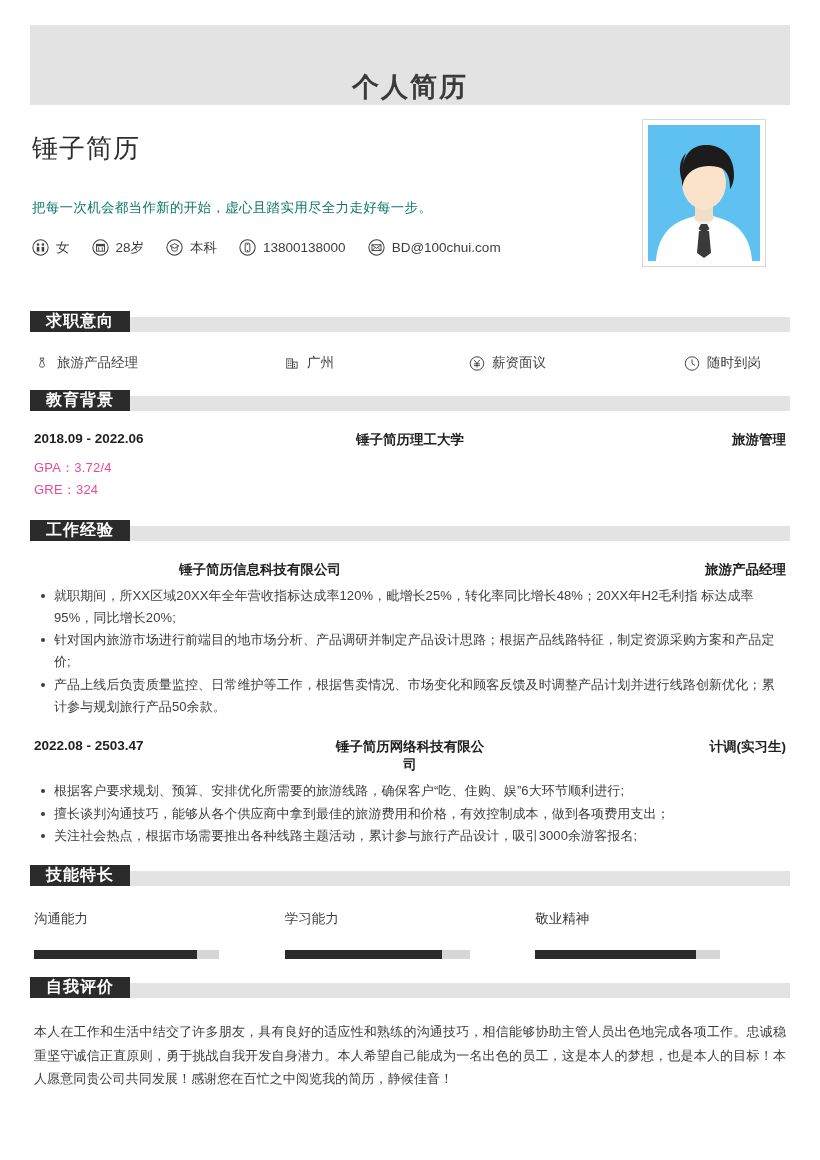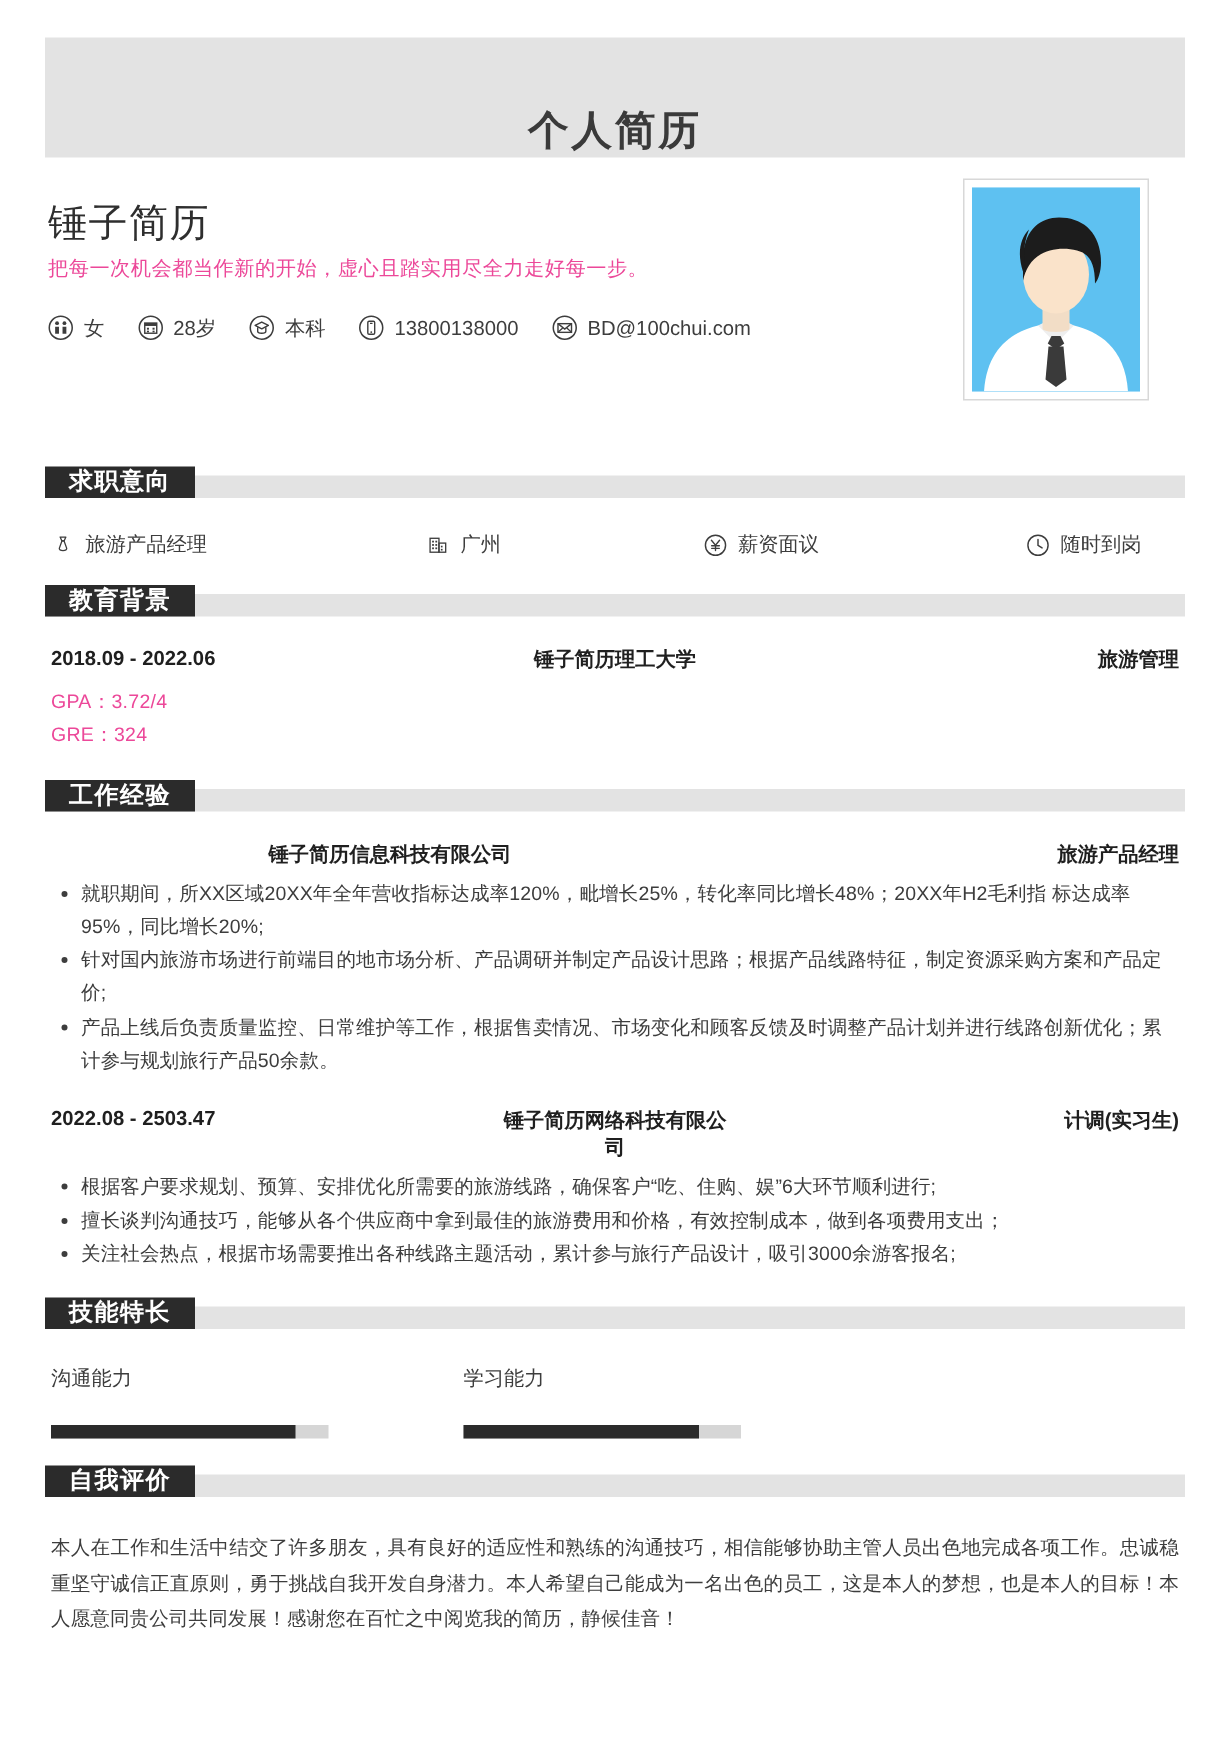--- a/index.html
+++ b/index.html
@@ -50,24 +50,24 @@
     width: 600px;
   }
   .person-name {
     font-size: 26px;
     font-weight: normal;
     color: #2e2e2e;
     margin: 0 0 0 2px;
     letter-spacing: 1px;
   }
   .motto {
-    margin-top: 4px;
+    margin-top: 33px;
     margin-left: 2px;
     font-size: 13.5px;
-    color: #ec4899;
+    color: #0f766e;
     letter-spacing: .3px;
   }
   .info-row {
     margin-top: 22px;
     margin-left: 2px;
     display: flex;
     align-items: center;
     flex-wrap: nowrap;
   }
   .info-item {
@@ -446,20 +446,26 @@
         </div>
       </div>
 
       <div class="skill">
         <div class="sk-name">学习能力</div>
         <div class="sk-track">
           <div class="sk-fill" style="width: 85%;"></div>
         </div>
       </div>
 
+      <div class="skill">
+        <div class="sk-name">敬业精神</div>
+        <div class="sk-track">
+          <div class="sk-fill" style="width: 87%;"></div>
+        </div>
+      </div>
 
     </div>
   </div>
 
   <div class="section">
     <div class="sec-head">
       <div class="tag">自我评价</div>
     </div>
     <div class="eval-body pad">本人在工作和生活中结交了许多朋友，具有良好的适应性和熟练的沟通技巧，相信能够协助主管人员出色地完成各项工作。忠诚稳重坚守诚信正直原则，勇于挑战自我开发自身潜力。本人希望自己能成为一名出色的员工，这是本人的梦想，也是本人的目标！本人愿意同贵公司共同发展！感谢您在百忙之中阅览我的简历，静候佳音！</div>
   </div>

